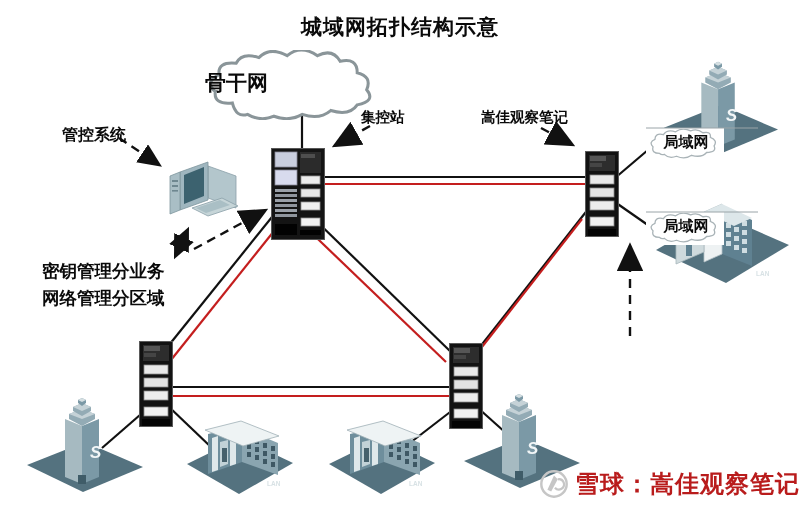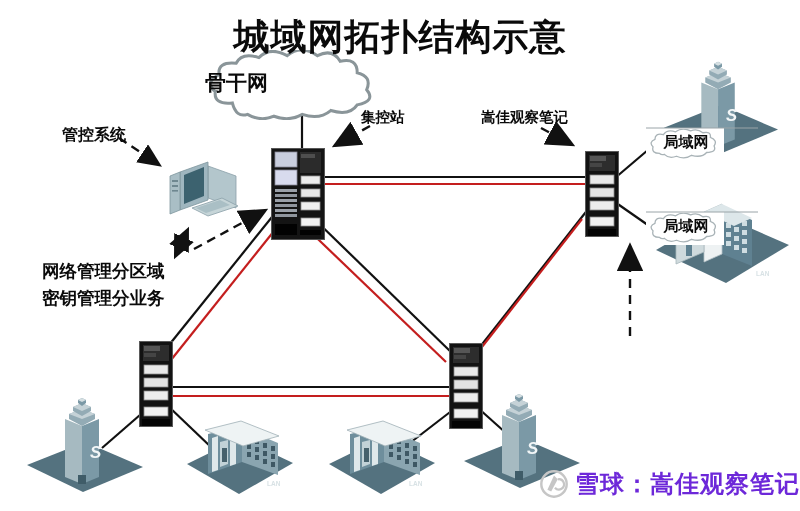--- a/index.html
+++ b/index.html
@@ -1,30 +1,30 @@
 <!DOCTYPE html>
 <html><head>
 <meta charset="utf-8">
 <style>
   html,body{margin:0;padding:0;background:#fff;}
   #stage{position:relative;width:800px;height:511px;background:#fff;overflow:hidden;
          font-family:"Liberation Sans","DejaVu Sans",sans-serif;color:#0a0a0a;}
   #stage svg.canvas{position:absolute;left:0;top:0;}
   .lbl{position:absolute;font-weight:700;white-space:nowrap;}
-  .title{left:0;top:13px;width:100%;text-align:center;font-size:36px;letter-spacing:1px;}
+  .title{left:0;top:13px;width:100%;text-align:center;font-size:21px;letter-spacing:1px;}
   .backbone{left:205px;top:69px;width:175px;text-align:left;font-size:21px;}
   .mgmt{left:62px;top:119px;font-size:16px;margin-top:6px;}
   .cc{left:361px;top:108px;font-size:14.5px;}
   .relay{left:481px;top:108px;font-size:14.5px;}
   .note{left:42px;top:258px;font-size:17.5px;line-height:27px;}
   .fiber{left:575px;top:329px;font-size:19px;font-family:"Liberation Serif","DejaVu Serif",serif;}
   .lan1{left:646px;top:133px;width:80px;text-align:center;font-size:15px;}
   .lan2{left:646px;top:217px;width:80px;text-align:center;font-size:15px;}
   .watermark{position:absolute;left:538px;top:468px;display:flex;align-items:center;gap:5px;
-             color:#6d28d9;font-size:24px;font-weight:600;letter-spacing:1px;}
+             color:#b91c1c;font-size:24px;font-weight:600;letter-spacing:1px;}
 </style>
 </head>
 <body>
 
 <div id="stage">
 
   <svg class="canvas" width="800" height="511" viewBox="0 0 800 511">
     <defs>
       <marker id="arr" markerWidth="10" markerHeight="9" refX="8" refY="4.5" orient="auto-start-reverse">
         <path d="M0,0 L10,4.5 L0,9 Z" fill="#111"></path>
@@ -199,22 +199,22 @@
       <path d="M630,336 L630,247" stroke-width="2.4" stroke-dasharray="9 7" marker-end="url(#arrBig)"></path>
     </g>
   </svg>
 
   <div class="lbl title">城域网拓扑结构示意</div>
   <div class="lbl backbone">骨干网</div>
   <div class="lbl mgmt">管控系统</div>
   <div class="lbl cc">集控站</div>
   <div class="lbl relay">嵩佳观察笔记</div>
   <div class="lbl note">
+    <div>密钥管理分业务</div>
     <div>网络管理分区域</div>
-    <div>密钥管理分业务</div>
   </div>
   <div class="lbl lan1">局域网</div>
   <div class="lbl lan2">局域网</div>
 
   <div class="watermark">
     <svg width="32" height="32" viewBox="0 0 34 34">
       <circle cx="17" cy="17" r="13.5" fill="none" stroke="#c6c6c6" stroke-width="2.6"></circle>
       <polygon points="10,23 17,8 21,12 14,25" fill="#c6c6c6"></polygon>
       <path d="M18,21 a5.5,5.5 0 1 0 3,-9" fill="none" stroke="#c6c6c6" stroke-width="2.4"></path>
     </svg>

